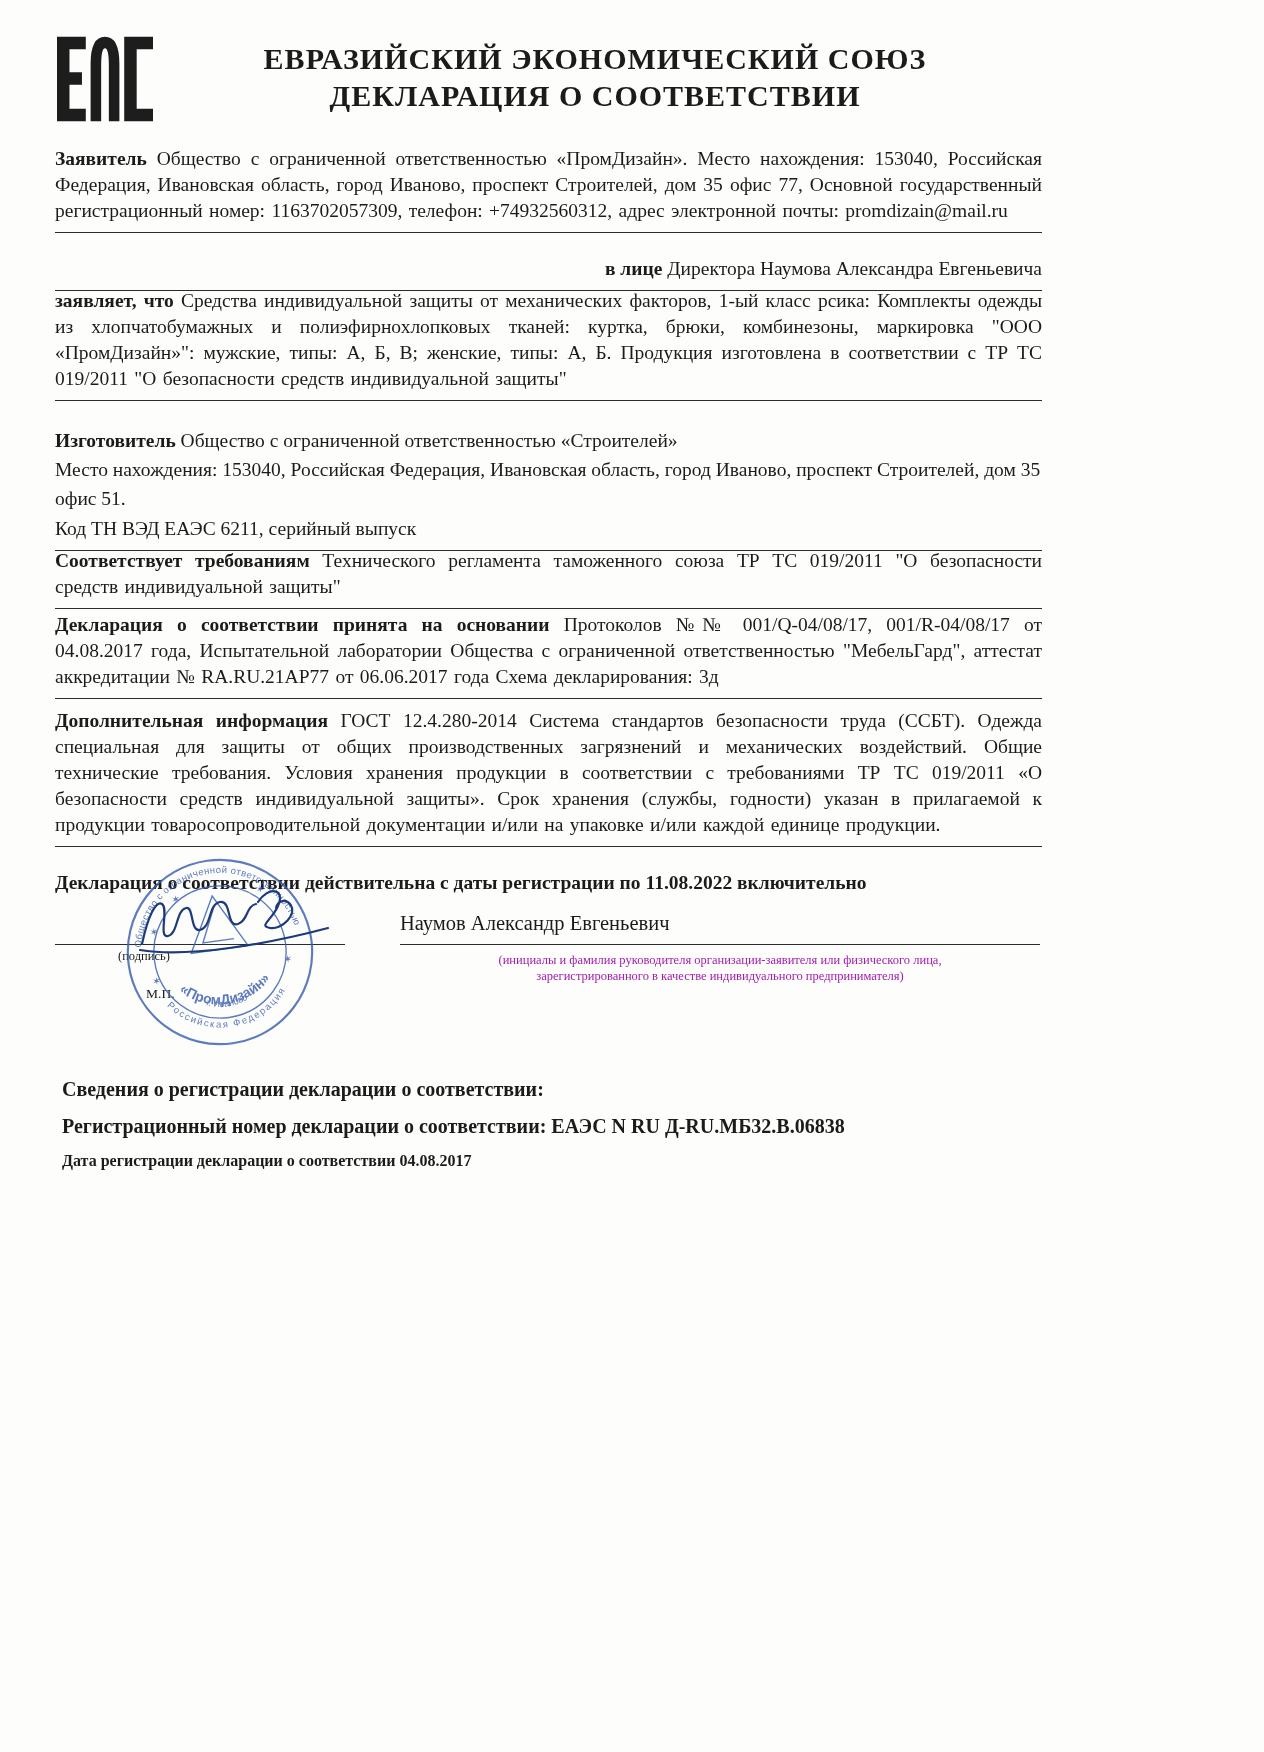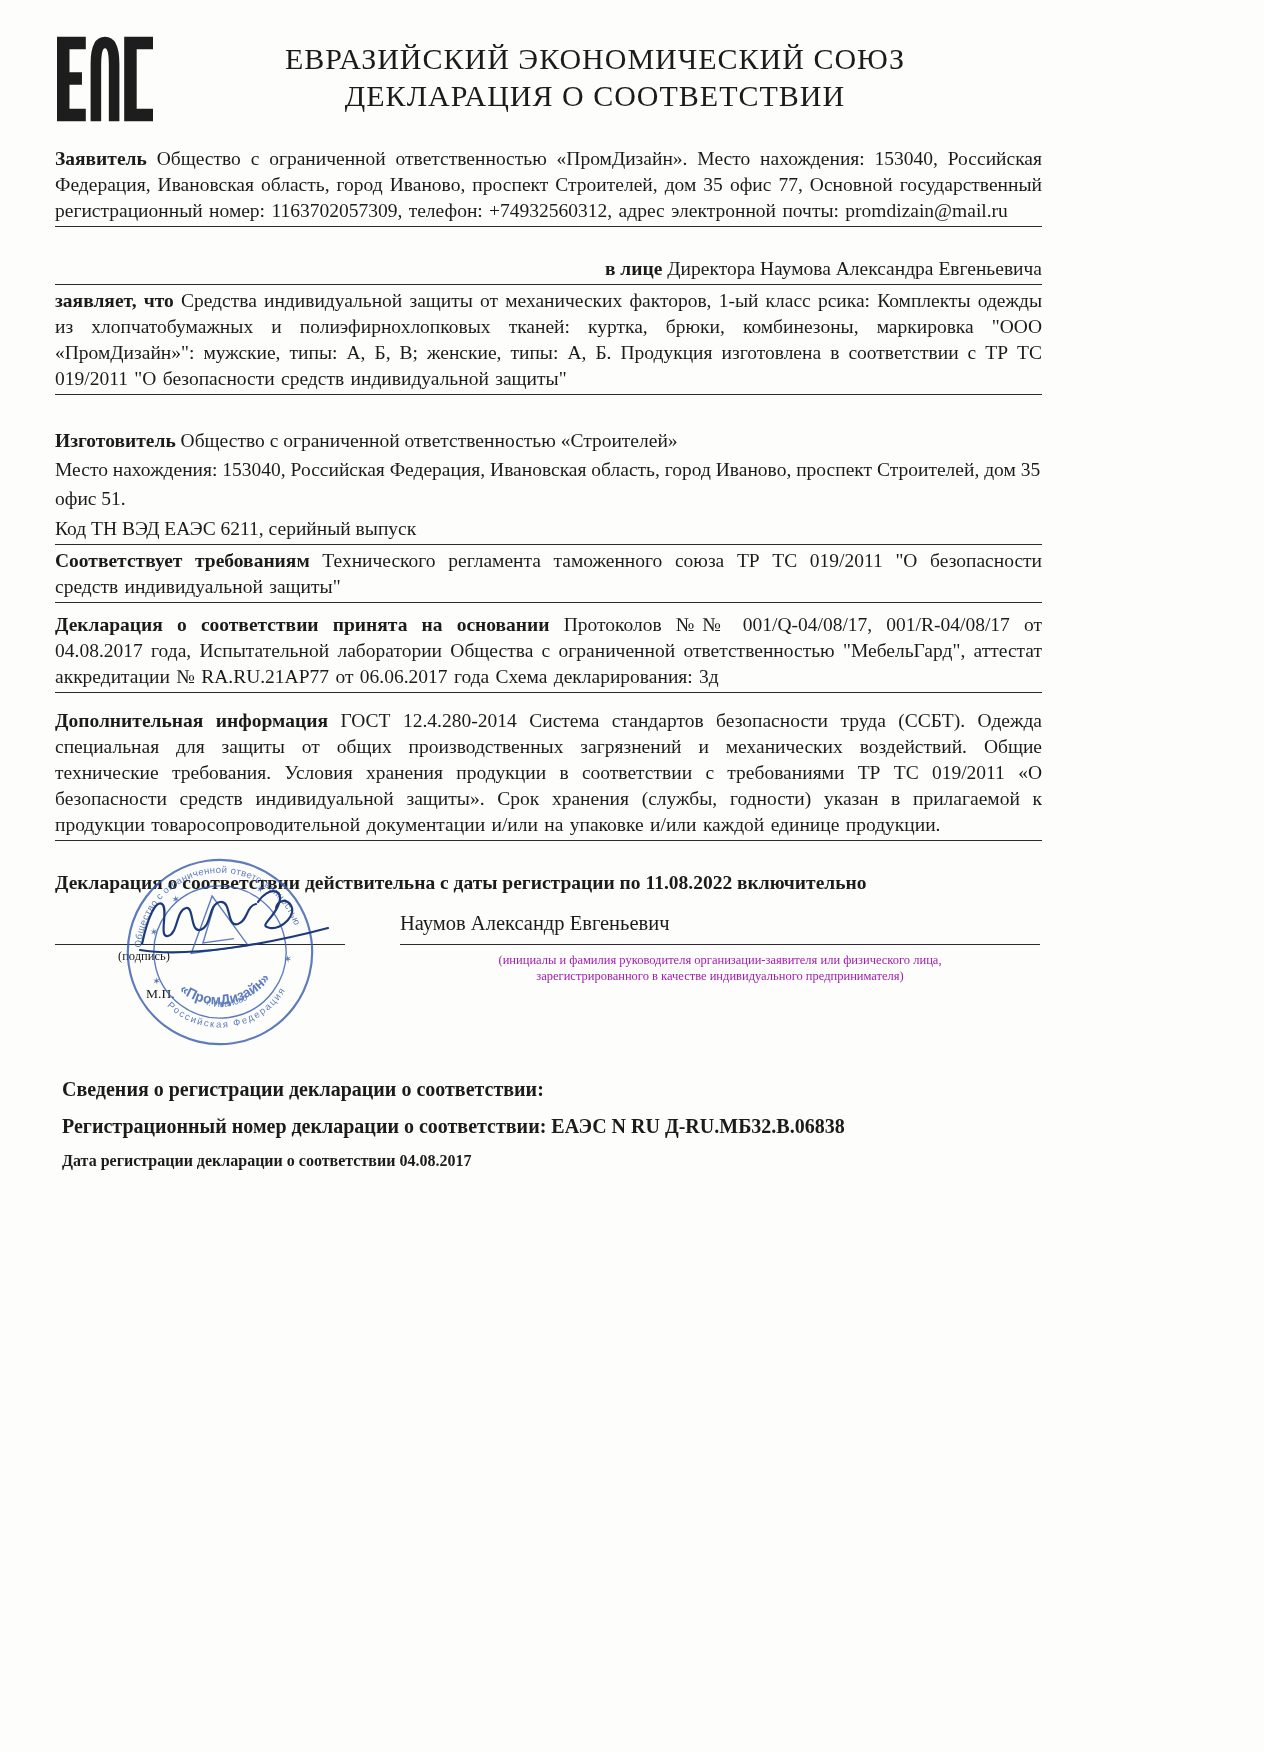--- a/index.html
+++ b/index.html
@@ -5,26 +5,26 @@
   html, body { margin: 0; padding: 0; }
   body { width: 1264px; height: 1752px; background: #e9e9e7; }
   .page {
     position: relative; width: 1264px; height: 1752px;
     background: #fdfdfb; overflow: hidden;
     font-family: "Liberation Serif", serif; color: #1b1b1b;
   }
   .eac-logo { position: absolute; left: 57px; top: 36px; }
   .title {
     position: absolute; left: 170px; top: 40px; width: 850px;
-    text-align: center; font-weight: normal; font-size: 30px;
+    text-align: center; font-weight: bold; font-size: 30px;
     line-height: 37px; letter-spacing: 1px;
   }
   .para { position: absolute; left: 55px; width: 987px; font-size: 19.5px; line-height: 26px; }
   .just { text-align: justify; word-spacing: 1.5px; }
-  .uline { border-bottom: 1.5px solid #2b2b2b; padding-bottom: 2px; }
+  .uline { border-bottom: 1.5px solid #2b2b2b; padding-bottom: 8px; }
   .lbl { font-weight: bold; }
   .p-applicant { top: 146px; }
   .p-inperson { top: 256px; text-align: right; }
   .p-declares { top: 288px; }
   .p-manufacturer { top: 426px; line-height: 29px; }
   .p-code { top: 516px; }
   .p-complies { top: 548px; }
   .p-basis { top: 612px; }
   .p-additional { top: 708px; }
   .p-validity { top: 870px; font-weight: bold; }

